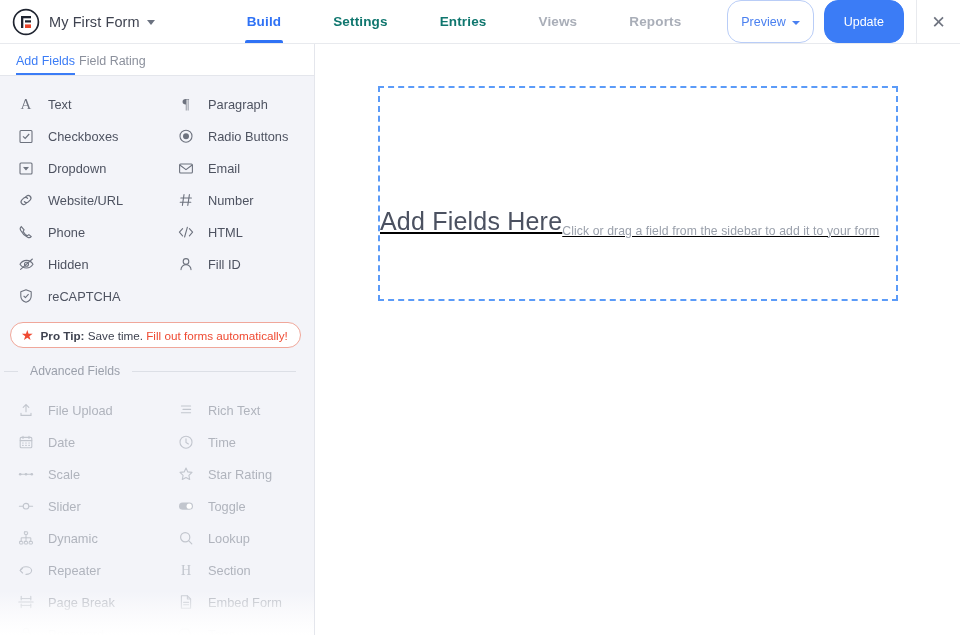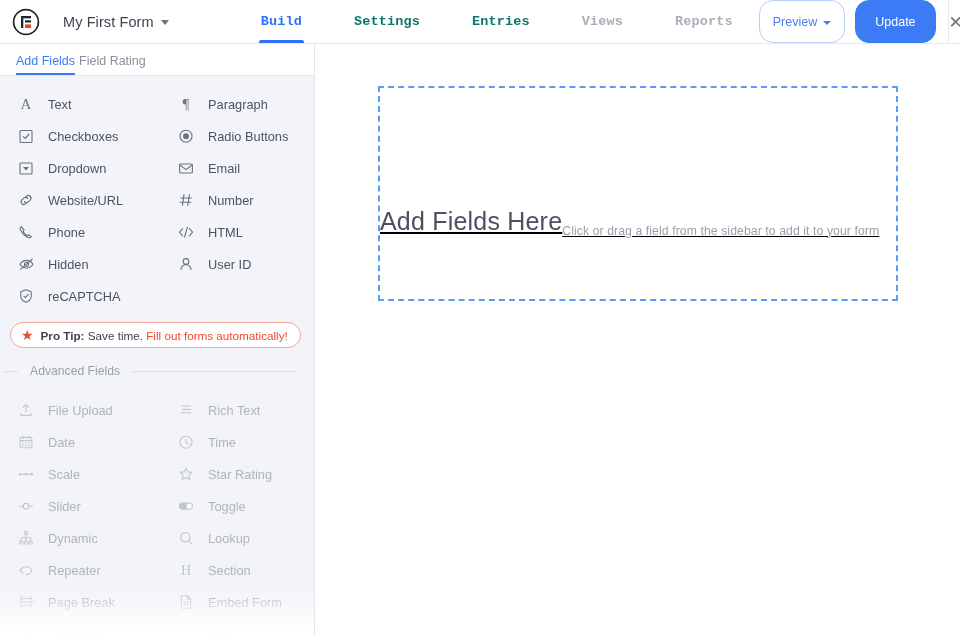--- a/index.html
+++ b/index.html
@@ -11,38 +11,38 @@
   }
   .app { position: relative; width: 960px; height: 635px; background: #ffffff; }
 
   
   .topbar {
     position: absolute; top: 0; left: 0; width: 960px; height: 44px;
     background: #ffffff;
     border-bottom: 1px solid #e8eaee;
     display: flex; align-items: stretch;
   }
-  .brand { display: flex; align-items: center; padding-left: 12px; gap: 23px; flex: 0 0 auto; }
+  .brand { display: flex; align-items: center; padding-left: 12px; gap: 9px; flex: 0 0 auto; }
   .logo { width: 28px; height: 28px; flex: 0 0 auto; }
   .form-title {
     display: flex; align-items: center; gap: 7px;
     font-size: 14.5px; color: #3f4350; letter-spacing: .1px;
     cursor: pointer;
   }
   .caret {
     width: 0; height: 0;
     border-left: 4.5px solid transparent;
     border-right: 4.5px solid transparent;
     border-top: 5px solid #6b7280;
     margin-top: 2px;
   }
 
   .nav {
     flex: 1 1 auto; display: flex; align-items: stretch;
-    justify-content: flex-start; padding-left: 66px; gap: 0; font-family: Liberation Mono, monospace;
+    justify-content: flex-start; padding-left: 66px; gap: 0;
   }
   .nav-item {
     position: relative;
     display: flex; align-items: center;
     padding: 0 26px;
     font-size: 13.5px; font-weight: bold; letter-spacing: .15px;
     color: #0f766e; cursor: pointer; white-space: nowrap;
   }
   .nav-item.muted { color: #a9aeb8; }
   .nav-item.active { color: #2f72f5; }
@@ -335,21 +335,21 @@
           </span>
           <span>Hidden</span>
         </div>
         <div class="field-item">
           <span class="ic">
             <svg width="16" height="16" viewBox="0 0 16 16" fill="none" stroke="currentColor" stroke-width="1.1" stroke-linecap="round">
               <circle cx="8" cy="5.4" r="2.8"></circle>
                 <path d="M3 13.6a5 5 0 0 1 10 0"></path>
             </svg>
           </span>
-          <span>User ID</span>
+          <span>Fill ID</span>
         </div>
 
         <div class="field-item">
           <span class="ic">
             <svg width="16" height="16" viewBox="0 0 16 16" fill="none" stroke="currentColor" stroke-width="1.1" stroke-linejoin="round">
               <path d="M8 1.8l5.2 2v4.1c0 3-2.1 5.3-5.2 6.3-3.1-1-5.2-3.3-5.2-6.3V3.8z"></path>
               <path d="M5.6 7.8l1.8 1.8 3.2-3.4"></path>
             </svg>
           </span>
           <span>reCAPTCHA</span>

